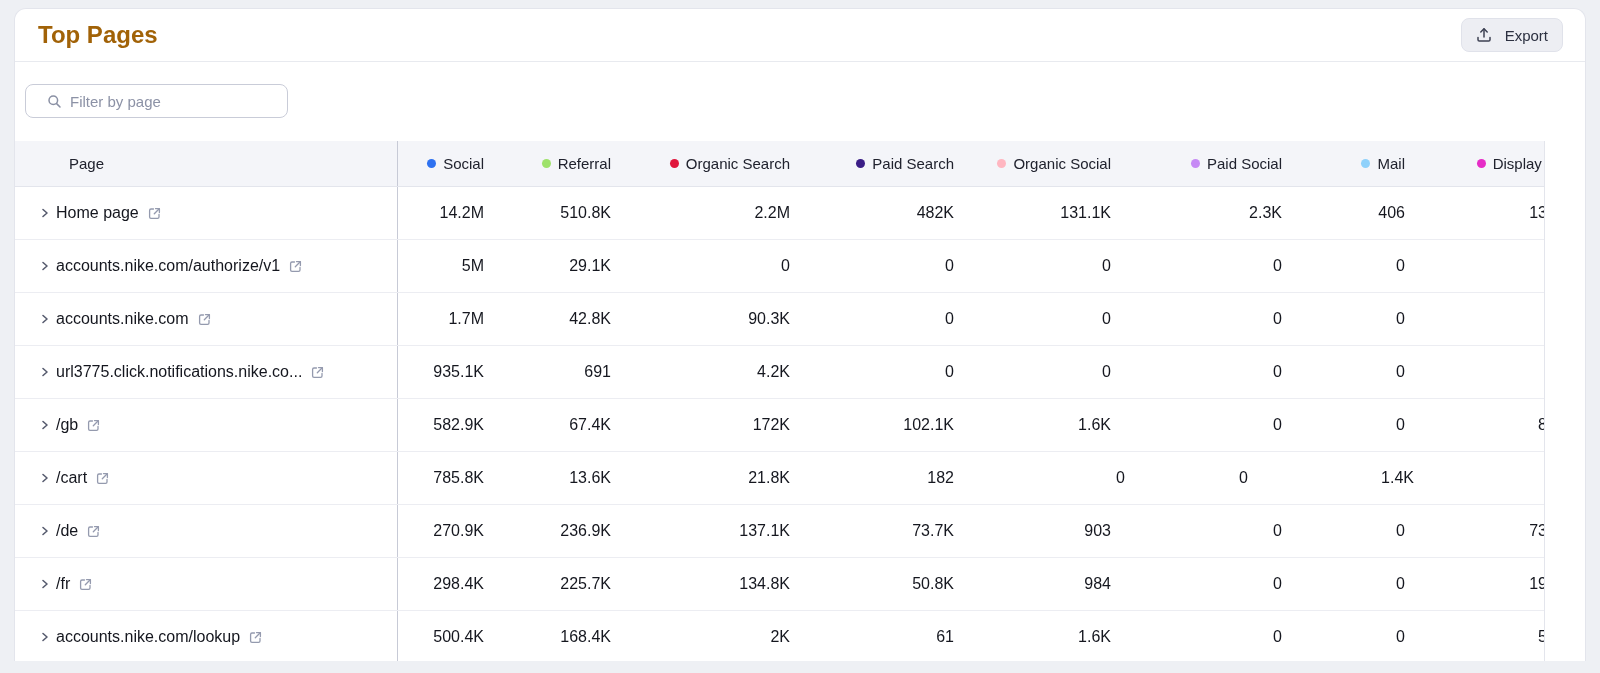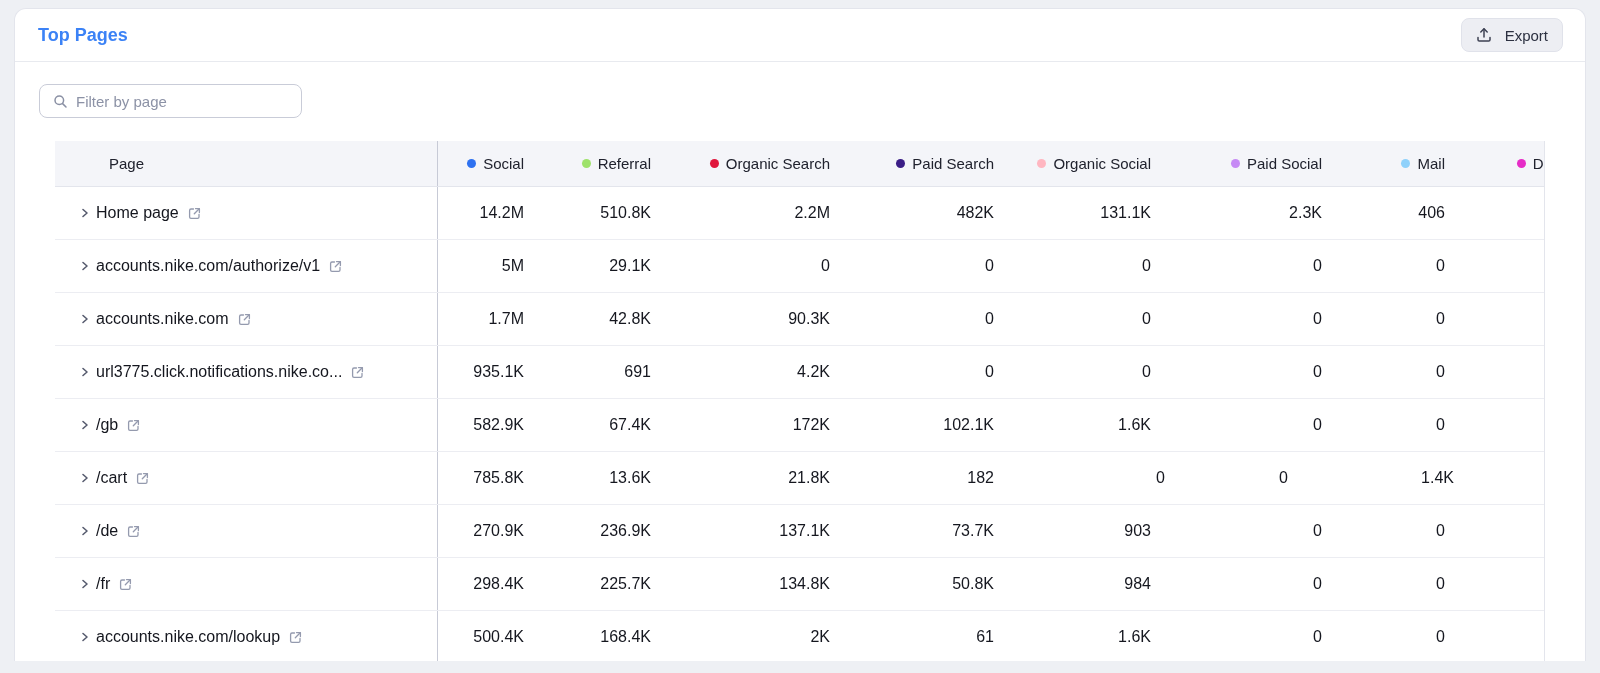--- a/index.html
+++ b/index.html
@@ -3,34 +3,34 @@
 <meta charset="utf-8">
 <style>
   * { margin:0; padding:0; box-sizing:border-box; }
   html,body { width:1600px; height:673px; overflow:hidden; background:#eef0f4;
     font-family:"Liberation Sans", sans-serif; }
   .card { position:absolute; left:14px; top:8px; right:14px; height:653px;
     background:#ffffff; border:1px solid #e3e5ec; border-bottom:none;
     border-radius:12px 12px 0 0; overflow:hidden; }
   .card-header { height:53px; display:flex; align-items:center; justify-content:space-between;
     padding:0 22px 0 23px; border-bottom:1px solid #e8eaef; }
-  .title { font-size:18px; font-weight:700; color:#3b82f6; }
+  .title { font-size:24px; font-weight:700; color:#a16207; }
   .export-btn { height:34px; padding:0 14px; display:flex; align-items:center; gap:13px;
     background:#edeef3; border:1px solid #e0e2ea; border-radius:8px;
     font-size:15px; color:#2c3040; cursor:pointer; font-family:inherit; }
   .export-btn .icn { display:flex; align-items:center; }
-  .filter { margin:22px 0 0 24px; width:263px; height:34px; border:1px solid #c9ccd8;
-    border-radius:8px; display:flex; align-items:center; padding:0 13px; gap:8px; background:#fff; }
+  .filter { margin:22px 0 0 10px; width:263px; height:34px; border:1px solid #c9ccd8;
+    border-radius:8px; display:flex; align-items:center; padding:0 21px; gap:8px; background:#fff; }
   .filter input { border:none; outline:none; width:100%; font-size:15px; color:#2a2e3e;
     font-family:inherit; background:transparent; }
   .filter input::placeholder { color:#8c92a6; }
   .table-viewport { position:absolute; left:0; top:132px; width:calc(100% - 40px);
     height:521px; overflow:hidden; border-right:1px solid #e3e5ec; }
   .gutter { position:absolute; right:0; top:132px; width:39px; height:521px; background:#fff; }
-  .table-inner { width:1556px;padding-left:40px; }
+  .table-inner { width:1556px; }
   .row { display:flex; align-items:center; height:53px; background:#fff;
     border-bottom:1px solid #ecedf2; }
   .row.head { height:46px; background:#f4f5f9; border-bottom:1px solid #e3e5ec; }
   .cell { height:100%; display:flex; align-items:center; }
   .col-page { flex:0 0 383px; width:383px; border-right:1px solid #c7cad6; padding-left:24px; }
   .page-head { padding-left:54px; font-size:15px; color:#20222e; }
   .chev { width:16px; display:flex; align-items:center; cursor:pointer; }
   .plabel { margin-left:1px; font-size:16px; color:#14161e; white-space:nowrap; cursor:pointer; }
   .ext { margin-left:9px; display:flex; align-items:center; cursor:pointer; }
   .num { justify-content:flex-end; font-size:16px; color:#15171f; white-space:nowrap; }

